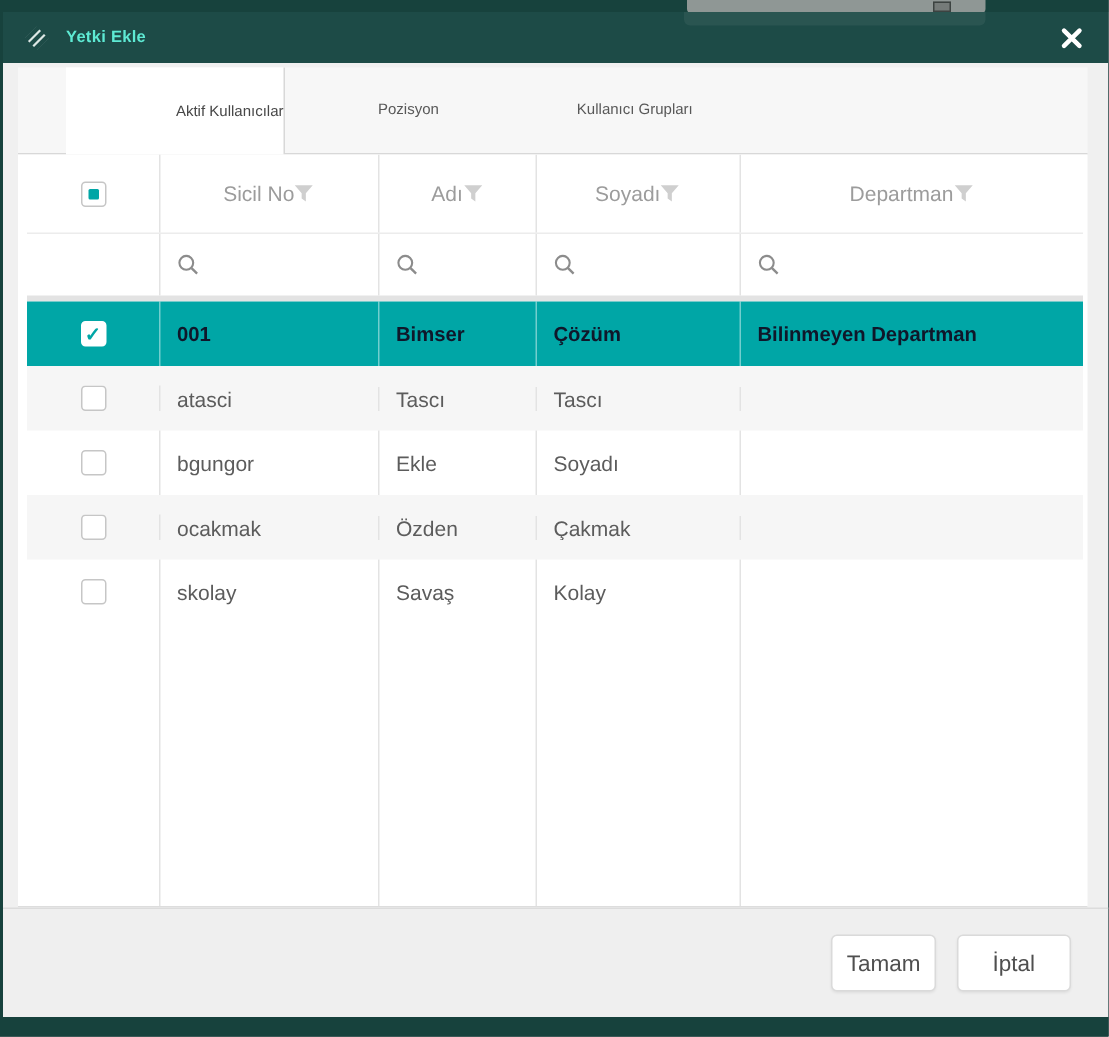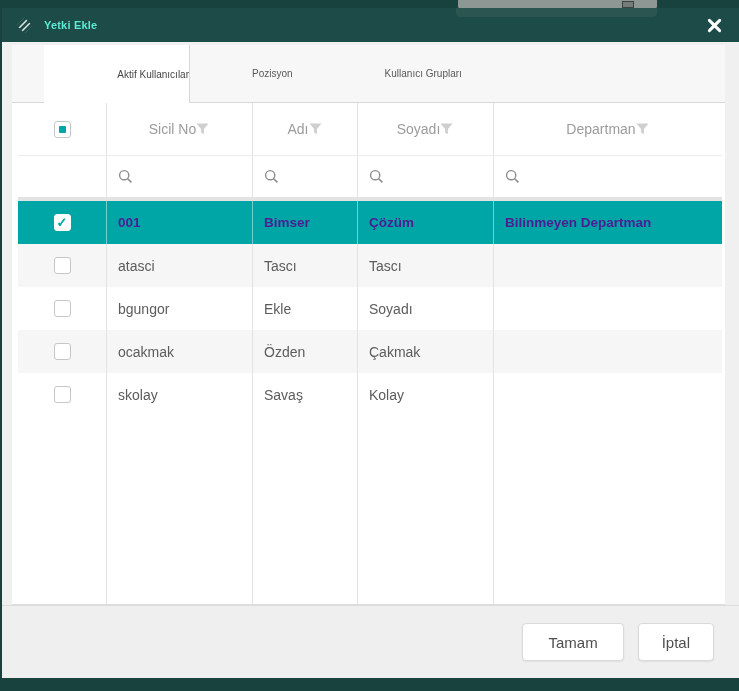--- a/index.html
+++ b/index.html
@@ -54,41 +54,41 @@
   .hrow .cell { color:#9c9c9c; font-size:14px; }
   .hcell-inner { display:flex; align-items:center; justify-content:center;
                  width:100%; padding-right:12px; }
 
   .srow { height:41px; flex:0 0 auto; }
   .srow input { border:none; outline:none; background:transparent; width:60%;
                 font-size:14px; color:#555; margin-left:7px; }
   .band { height:4px; flex:0 0 auto; background:#e3e3e3; }
 
   .row { height:43px; flex:0 0 auto; font-size:14px; color:#5c5c5c; cursor:pointer; }
-  .row.zebra { background:#f6f6f6; }
-  .row.selected { background:#00a6a6; color:#4c1d95; font-weight:bold; font-size:13.5px; }
+  .row.zebra { background:#f6f6f6;align-items:center; }
+  .row.selected { background:#00a6a6; color:#0f172a; font-weight:bold; font-size:13.5px; }
   .row.selected .cell { border-right-color:rgba(255,255,255,0.45); }
 
   .filler { flex:1 1 auto; }
   .filler .cell { height:100%; }
 
   
   .cb { width:17px; height:17px; background:#fff; border:1px solid #c6c6c6; border-radius:3px;
         display:flex; align-items:center; justify-content:center; cursor:pointer; }
   .cb.indeterminate::after { content:""; width:7px; height:7px; background:#00a6a6; border-radius:1px; }
   .cb.checked { border-color:#ffffff; }
   .cb.checked::after { content:"\2713"; color:#00a6a6; font-size:13px; font-weight:bold; line-height:1; }
 
   
   .footer { height:73px; flex:0 0 auto; background:#efefef; border-top:1px solid #dcdcdc;
             display:flex; align-items:center; justify-content:flex-end; gap:14px; padding-right:25px; }
   .btn { height:38px; background:#ffffff; border:1px solid #dadada; border-radius:4px;
          font-family:"Liberation Sans", sans-serif; font-size:15px; color:#4f4f4f;
          box-shadow:0 1px 2px rgba(0,0,0,0.07); cursor:pointer; }
-  .btn.ok { padding:0 25px; }
+  .btn.ok { padding:0 9px; }
   .btn.cancel { padding:0 23px; }
 </style>
 </head>
 <body>
 
 <div class="stage">
 
   <div class="behind-box">
     <span class="behind-icon"></span>
   </div>

